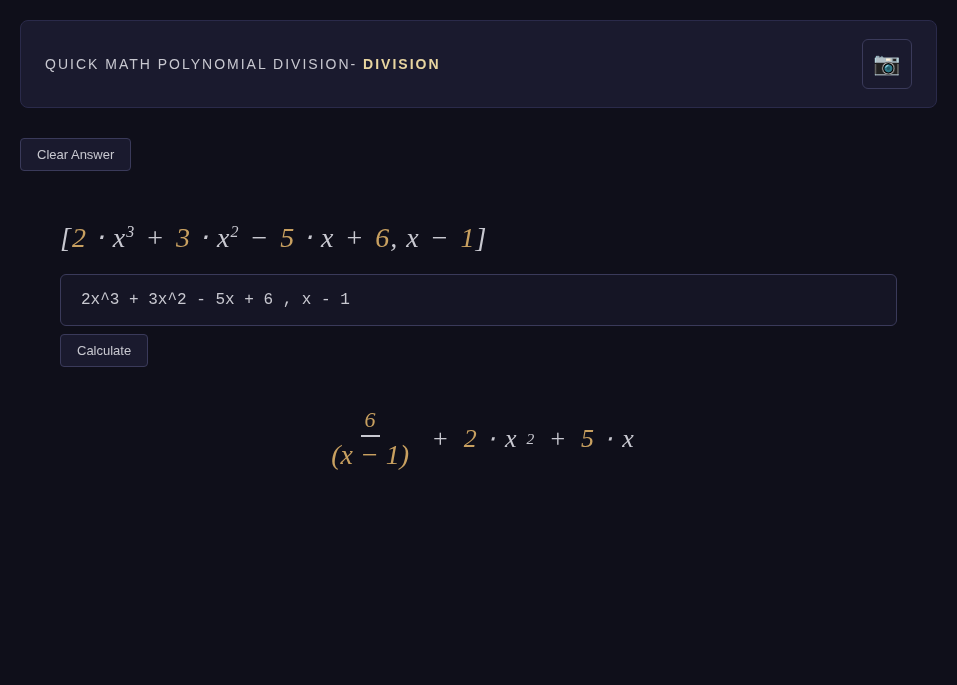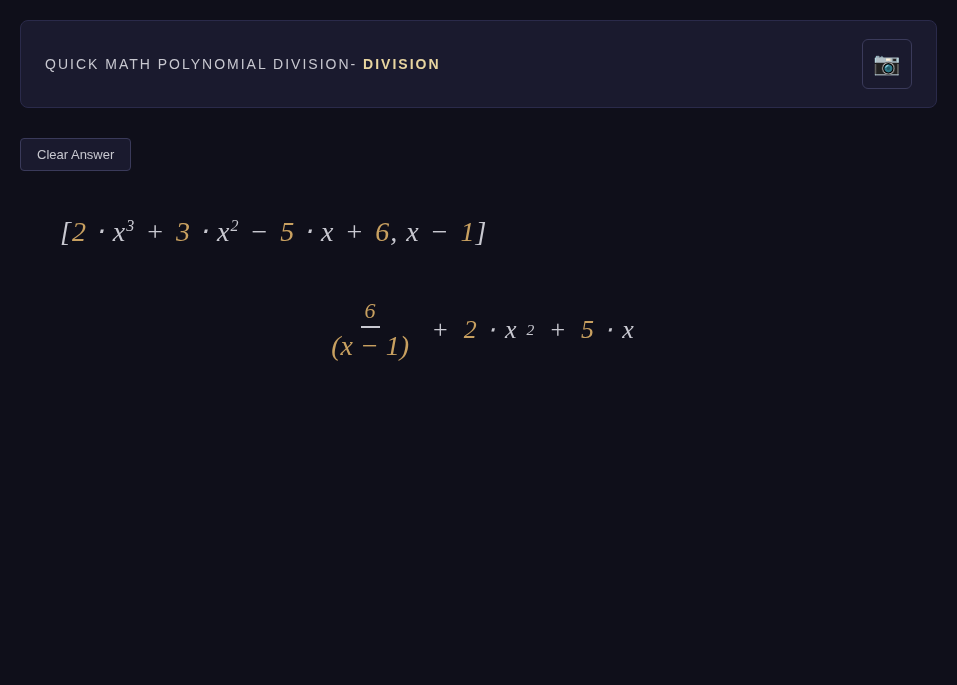--- a/index.html
+++ b/index.html
@@ -62,21 +62,21 @@
     
     .clear-answer-btn {
       background: #1a1a2e;
       border: 1px solid #3a3a5a;
       border-radius: 4px;
       color: #c8c8d0;
       font-family: Arial, sans-serif;
       font-size: 13px;
       padding: 8px 16px;
       cursor: pointer;
-      margin-bottom: 24px;
+      margin-bottom: 30px;
     }
 
     
     .math-display {
       padding: 20px 40px 10px 40px;
       margin-bottom: 10px;
     }
 
     .bracket-expression {
       color: #c8c8d0;
@@ -219,20 +219,24 @@
       <span class="num">5</span> ⋅ <span class="var">x</span>
       <span class="op">+</span>
       <span class="num">6</span>,
       <span class="var">x</span>
       <span class="op">−</span>
       <span class="num">1</span>]
     </span>
   </div>
 
   
+  <div class="input-area">
+    <input type="text" class="math-input" value="2x^3 + 3x^2 - 5x + 6 , x - 1" style="">
+    <button class="calculate-btn">Calculate</button>
+  </div>
 
   
   <div class="result-area">
     <span class="result-expression">
       <span class="fraction">
         <span class="numerator">6</span>
         <span class="denominator">(<span class="var">x</span> − 1)</span>
       </span>
       <span class="op">+</span>
       <span class="num">2</span> ⋅ <span class="var">x</span><sup>2</sup>

